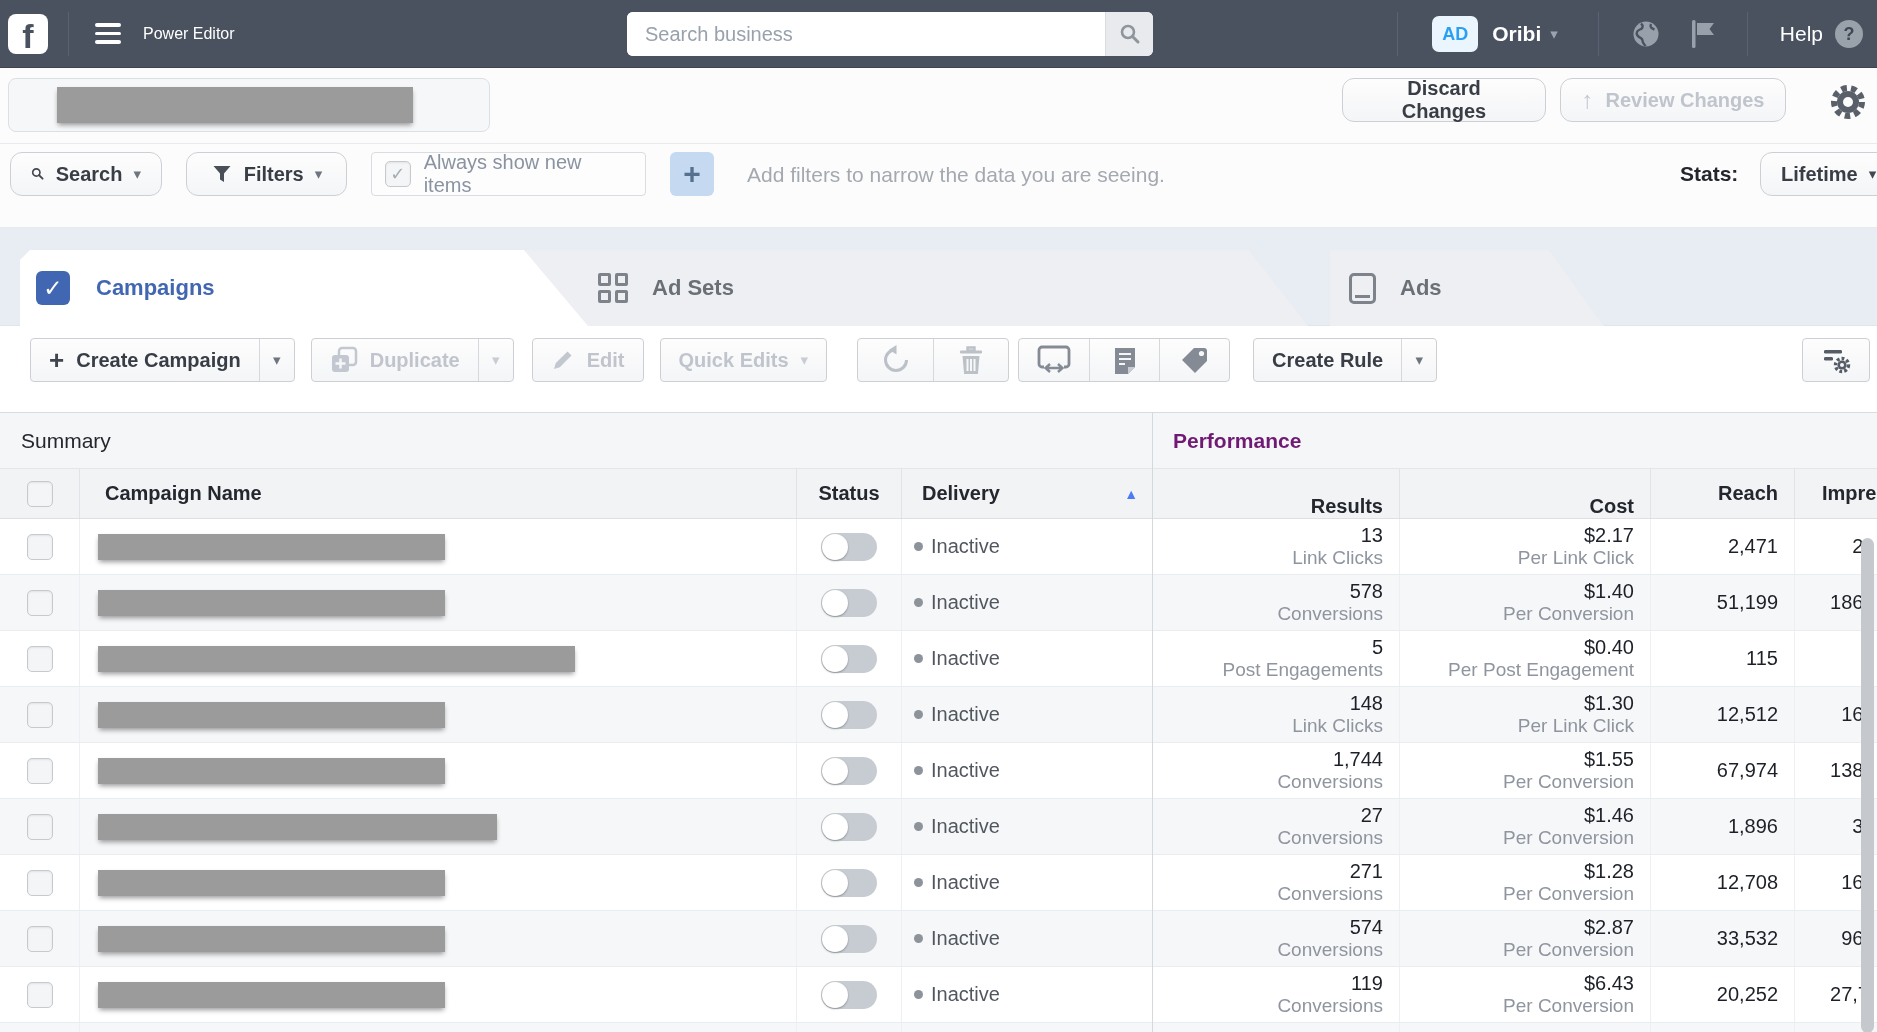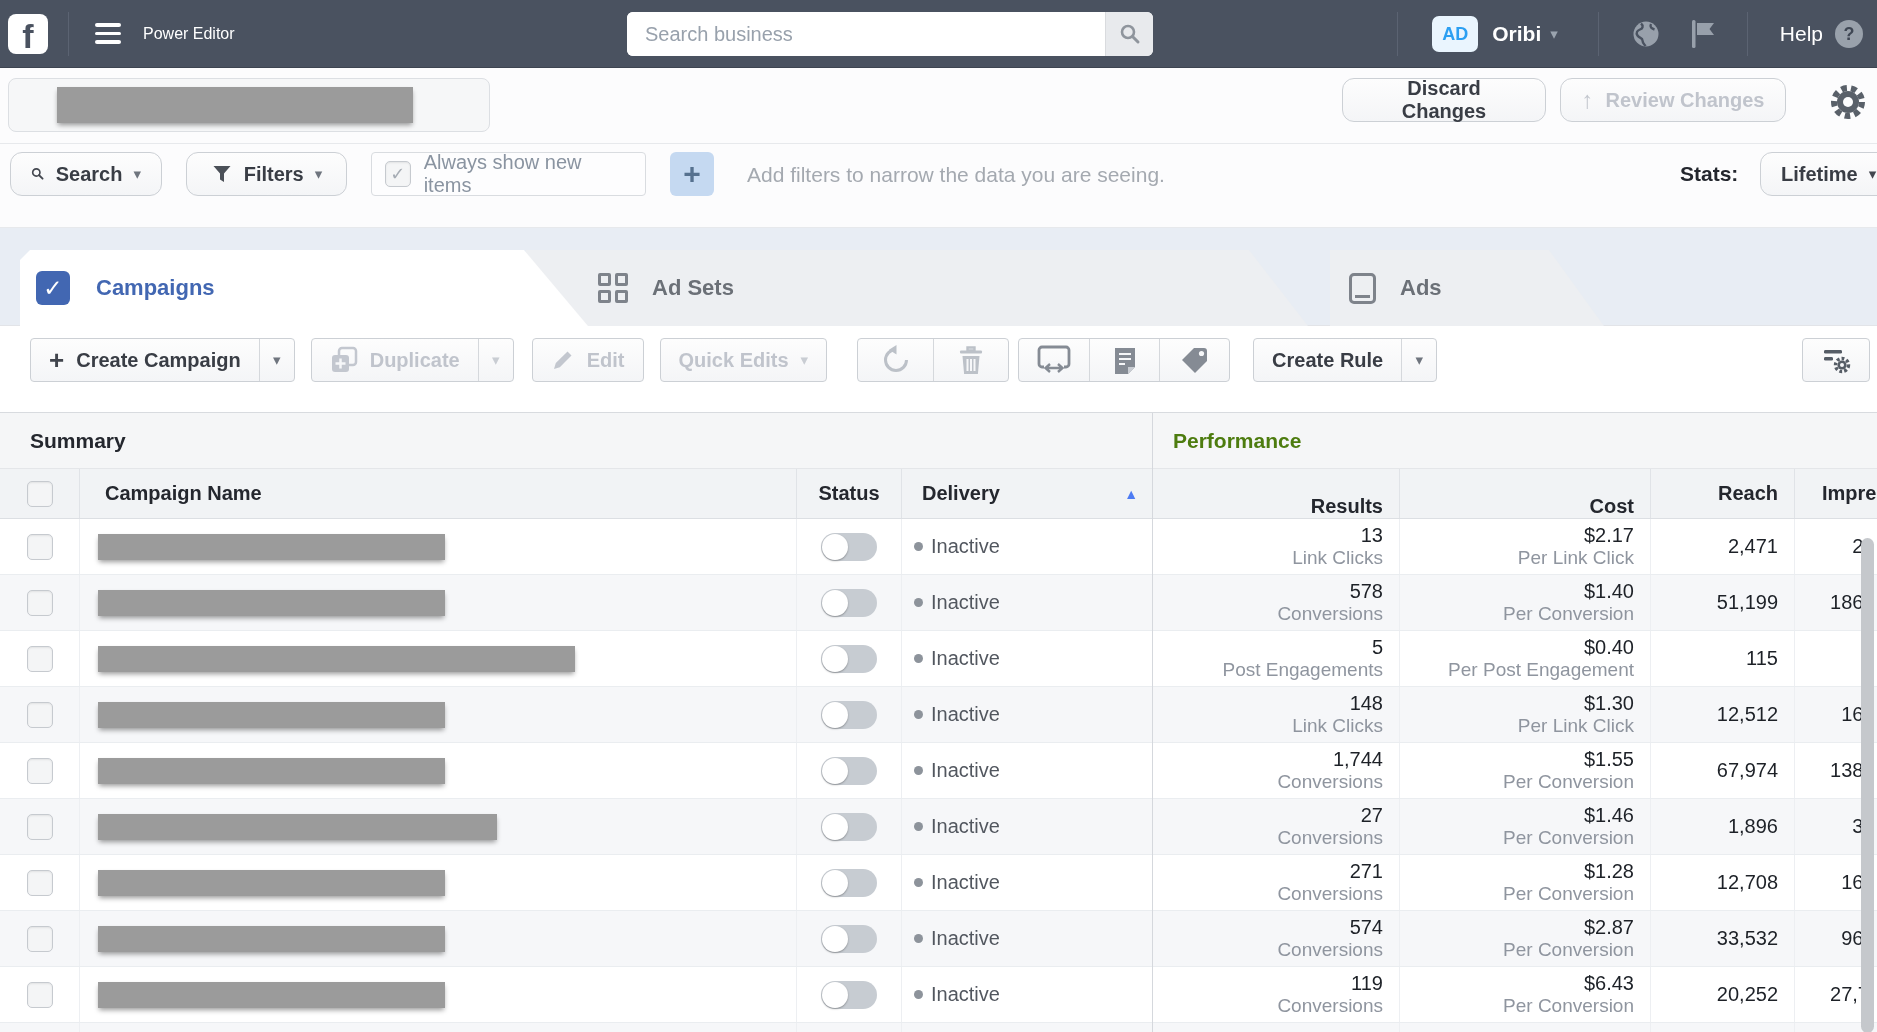--- a/index.html
+++ b/index.html
@@ -135,22 +135,22 @@
   .group .seg + .seg { border-left:1px solid #d5d8dc; }
   .group2 .seg { width:70px; }
   .ml30{margin-left:30px;} .ml16{margin-left:16px;} .ml18{margin-left:18px;} .ml9{margin-left:9px;} .ml23{margin-left:23px;}
   .cols-btn { position:absolute; left:1802px; top:12px; width:68px; height:44px; padding:0;
     justify-content:center; }
 
   
   .table { position:absolute; top:412px; left:0; width:1877px; height:620px; border-top:1px solid #d8dbdf; }
   .band { height:56px; background:#f5f6f7; border-bottom:1px solid #e4e6e9; position:relative;
     display:flex; align-items:center; }
-  .band .b-summary { margin-left:30px; font-size:21px; font-weight:bold; color:#24272e; }
-  .band .b-performance { position:absolute; left:1173px; font-size:21px; font-weight:bold; color:#4d7c0f; }
+  .band .b-summary { margin-left:21px; font-size:21px; font-weight:normal; color:#24272e; }
+  .band .b-performance { position:absolute; left:1173px; font-size:21px; font-weight:bold; color:#701a75; }
   .hrow { height:50px; background:#f1f3f5; border-bottom:1px solid #dcdfe3; display:flex; }
   .hc { display:flex; align-items:center; border-right:1px solid #e0e3e7; font-size:20px;
     font-weight:bold; color:#24272e; height:100%; cursor:pointer; }
   .row { display:flex; height:56px; background:#fff; border-bottom:1px solid #eaedf0; position:relative; }
   .row.alt { background:#f6f7f9; }
   .c { display:flex; align-items:center; border-right:1px solid #edeff2; height:100%; }
   .c-check { width:80px; justify-content:center; }
   .c-name { width:717px; padding-left:18px; }
   .c-status { width:105px; justify-content:center; }
   .c-delivery { width:251px; padding-left:12px; gap:8px; }

